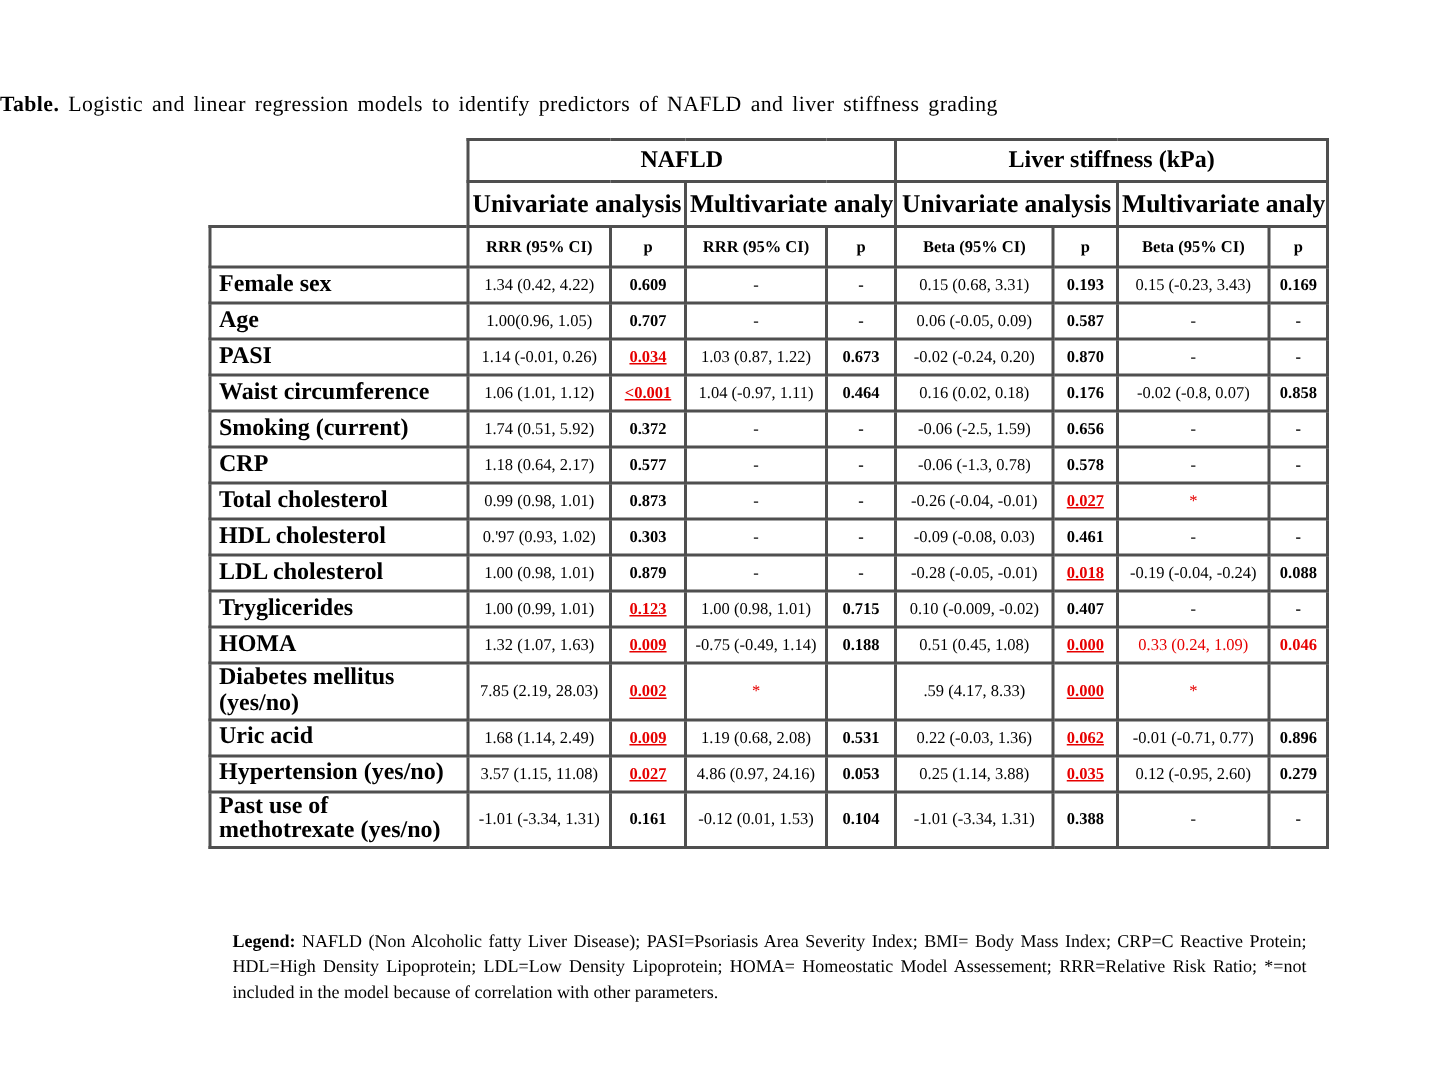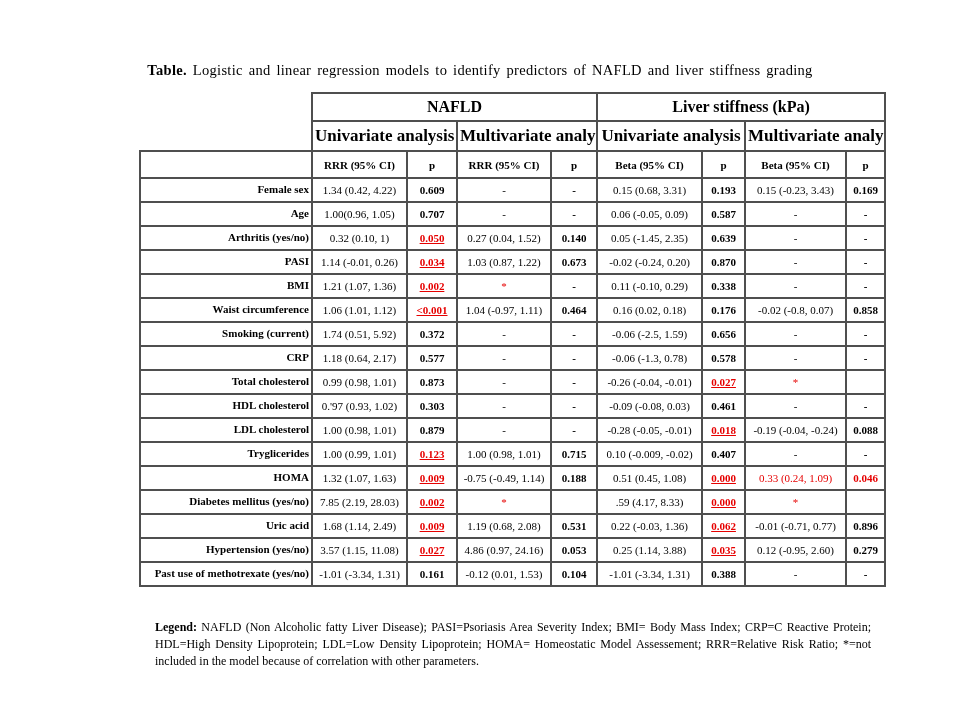--- a/index.html
+++ b/index.html
@@ -1,32 +1,32 @@
 <!DOCTYPE html>
 <html><head>
 <meta charset="utf-8">
 <style>
   * { margin:0; padding:0; box-sizing:border-box; }
   html,body { width:960px; height:720px; background:#ffffff; color:#000;
               font-family:"Liberation Serif", serif; }
   .slide { position:relative; width:960px; height:720px; background:#fff; overflow:hidden; }
 
-  .title { position:absolute; top:62px; left:0; width:100%; text-align:center;
+  .title { position:absolute; top:62px; left:0; width:100%; text-align:left;
            font-size:14.5px; letter-spacing:.3px; word-spacing:2px; }
   .title .tlabel { font-weight:bold; }
 
   table { position:absolute; left:139px; top:92px; width:740px;
           border-collapse:collapse; table-layout:fixed; font-size:11px;padding-left:12px; }
   td { border:2px solid #4f4f4f; text-align:center; vertical-align:middle;
        padding:1px 2px; overflow:hidden; white-space:nowrap; }
   td.nob { border:none; }
   .gh { font-weight:bold; font-size:16px; height:28px; }
   .ah { font-weight:bold; font-size:17px; height:30px; }
   .ch { font-weight:bold; font-size:11px; height:27px; }
-  .rowlabel { font-weight:bold; text-align:right; padding-left:5px; font-size:11px;
+  .rowlabel { font-weight:bold; text-align:left; padding-left:5px; font-size:16px;
               white-space:normal; line-height:1.05;margin-top:17px; }
   tbody td { height:24px; }
   .vcell { font-size:11px; }
   .pcell { font-weight:bold; font-size:11px; }
   .r  { color:#e60000; }
   .ru { color:#e60000; text-decoration:underline; }
   .u  { }
 
   .legend { position:absolute; left:155px; top:619px; width:716px;
             font-size:12px; line-height:1.4; text-align:justify; }
@@ -93,49 +93,27 @@
           <td class="vcell">1.00(0.96, 1.05)</td>
           <td class="pcell">0.707</td>
           <td class="vcell">-</td>
           <td class="pcell">-</td>
           <td class="vcell">0.06 (-0.05, 0.09)</td>
           <td class="pcell">0.587</td>
           <td class="vcell">-</td>
           <td class="pcell">-</td>
         </tr>
         <tr>
-          <td class="rowlabel">Arthritis (yes/no)</td>
-          <td class="vcell">0.32 (0.10, 1)</td>
-          <td class="pcell ru">0.050</td>
-          <td class="vcell">0.27 (0.04, 1.52)</td>
-          <td class="pcell">0.140</td>
-          <td class="vcell">0.05 (-1.45, 2.35)</td>
-          <td class="pcell">0.639</td>
-          <td class="vcell">-</td>
-          <td class="pcell">-</td>
-        </tr>
-        <tr>
           <td class="rowlabel">PASI</td>
           <td class="vcell">1.14 (-0.01, 0.26)</td>
           <td class="pcell ru">0.034</td>
           <td class="vcell">1.03 (0.87, 1.22)</td>
           <td class="pcell">0.673</td>
           <td class="vcell">-0.02 (-0.24, 0.20)</td>
           <td class="pcell">0.870</td>
-          <td class="vcell">-</td>
-          <td class="pcell">-</td>
-        </tr>
-        <tr>
-          <td class="rowlabel">BMI</td>
-          <td class="vcell">1.21 (1.07, 1.36)</td>
-          <td class="pcell ru">0.002</td>
-          <td class="vcell r">*</td>
-          <td class="pcell">-</td>
-          <td class="vcell">0.11 (-0.10, 0.29)</td>
-          <td class="pcell">0.338</td>
           <td class="vcell">-</td>
           <td class="pcell">-</td>
         </tr>
         <tr>
           <td class="rowlabel">Waist circumference</td>
           <td class="vcell">1.06 (1.01, 1.12)</td>
           <td class="pcell ru">&lt;0.001</td>
           <td class="vcell">1.04 (-0.97, 1.11)</td>
           <td class="pcell">0.464</td>
           <td class="vcell">0.16 (0.02, 0.18)</td>

